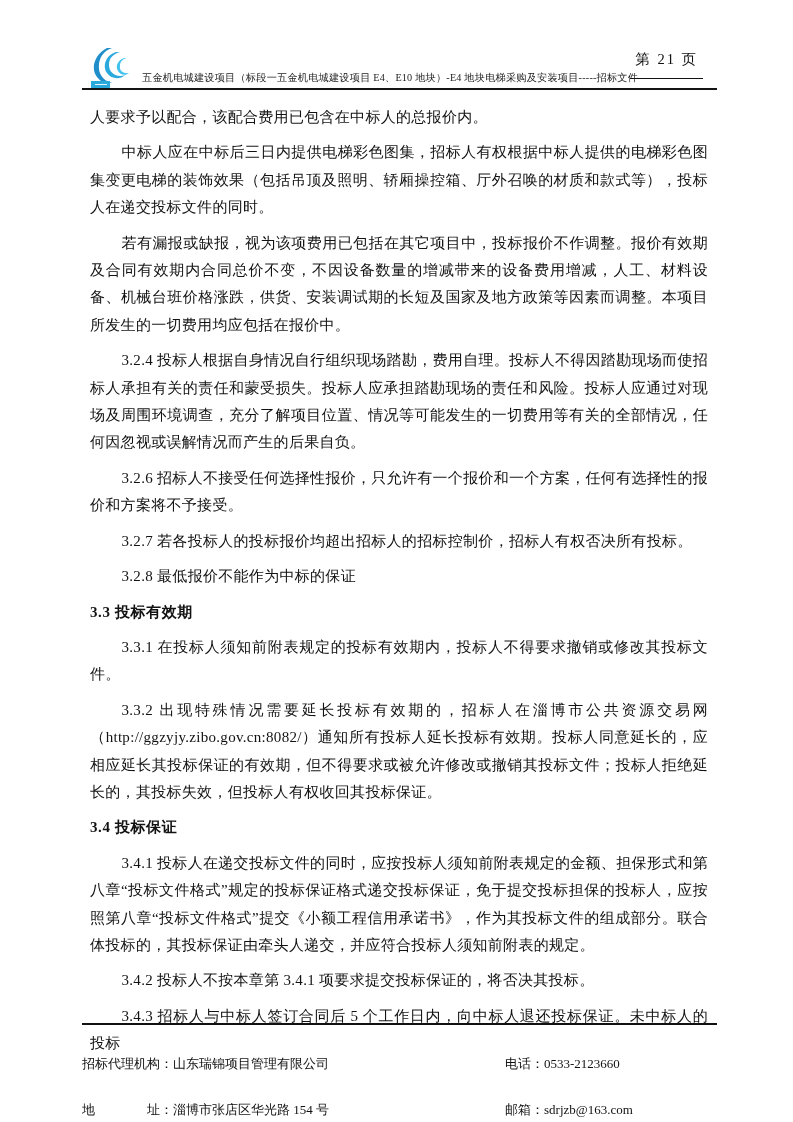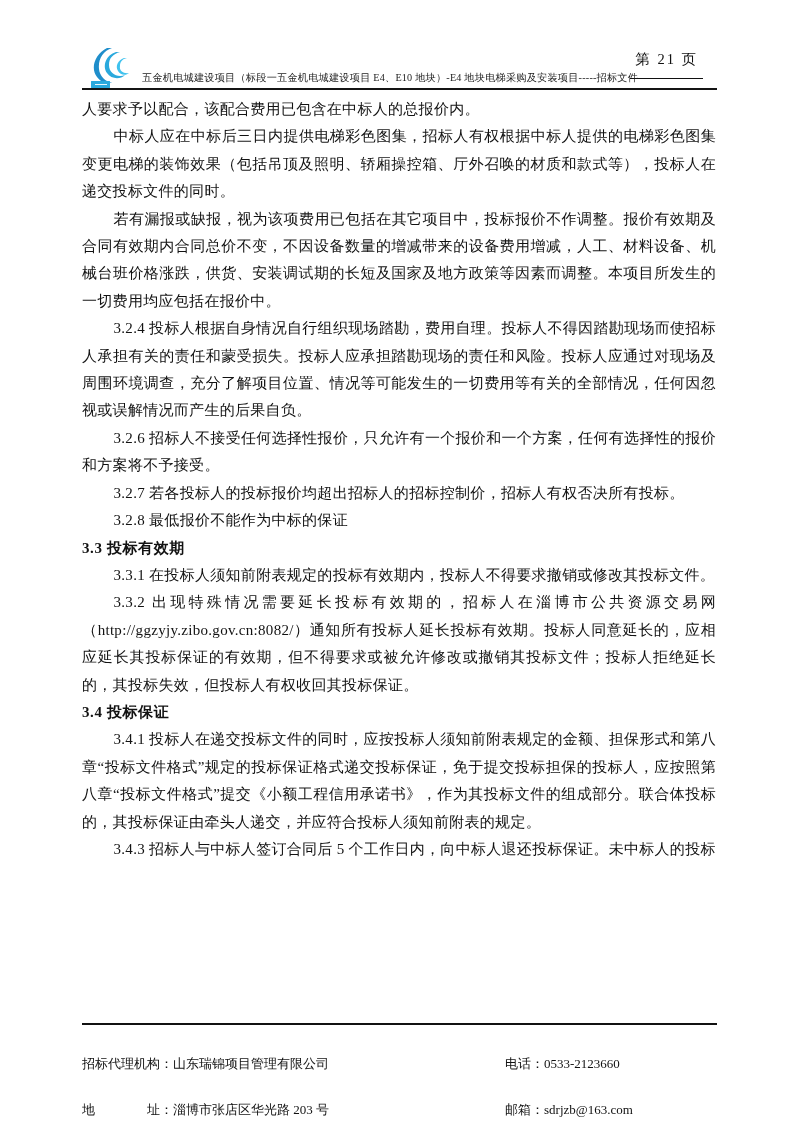--- a/index.html
+++ b/index.html
@@ -14,21 +14,21 @@
   .logo{position:absolute;left:91px;top:47px;width:46px;height:36px;}
   .logo-tag{position:absolute;left:91px;top:81px;width:19px;height:7px;background:#2aa9dd;border-radius:1px;
     box-shadow:inset 0 0 0 1.5px #2aa9dd;display:flex;align-items:center;justify-content:center;}
   .logo-tag i{display:block;width:12px;height:1.5px;background:rgba(255,255,255,.9);}
   .header-title{position:absolute;left:142px;top:71px;right:60px;font-size:10.2px;color:#1c1c1c;
     white-space:nowrap;letter-spacing:0.2px;}
   .header-rule{position:absolute;left:82px;right:76px;top:88px;border-top:2px solid #141414;}
   
   .doc-body{position:absolute;left:82px;right:77px;top:96px;font-size:15px;line-height:27.4px;
     text-align:justify;letter-spacing:0.3px;}
-  .para{margin:0;}
+  .para{margin:8px;}
   .ind{text-indent:2.1em;}
   .head{font-weight:bold;letter-spacing:0.6px;}
   
   .footer-rule{position:absolute;left:82px;right:76px;top:1023px;border-top:2.5px solid #111;}
   .footer{position:absolute;left:82px;right:60px;top:1027px;font-size:13px;line-height:17.5px;
     display:flex;color:#111;}
   .f-left{width:423px;}
   .f-right{flex:1;}
   .f-line{white-space:pre-wrap;margin-top:28px;}
 </style>
@@ -61,28 +61,29 @@
     <p class="para ind">若有漏报或缺报，视为该项费用已包括在其它项目中，投标报价不作调整。报价有效期及合同有效期内合同总价不变，不因设备数量的增减带来的设备费用增减，人工、材料设备、机械台班价格涨跌，供货、安装调试期的长短及国家及地方政策等因素而调整。本项目所发生的一切费用均应包括在报价中。</p>
     <p class="para ind">3.2.4 投标人根据自身情况自行组织现场踏勘，费用自理。投标人不得因踏勘现场而使招标人承担有关的责任和蒙受损失。投标人应承担踏勘现场的责任和风险。投标人应通过对现场及周围环境调查，充分了解项目位置、情况等可能发生的一切费用等有关的全部情况，任何因忽视或误解情况而产生的后果自负。</p>
     <p class="para ind">3.2.6 招标人不接受任何选择性报价，只允许有一个报价和一个方案，任何有选择性的报价和方案将不予接受。</p>
     <p class="para ind">3.2.7 若各投标人的投标报价均超出招标人的招标控制价，招标人有权否决所有投标。</p>
     <p class="para ind">3.2.8 最低报价不能作为中标的保证</p>
     <p class="para head">3.3 投标有效期</p>
     <p class="para ind">3.3.1 在投标人须知前附表规定的投标有效期内，投标人不得要求撤销或修改其投标文件。</p>
     <p class="para ind">3.3.2 出现特殊情况需要延长投标有效期的，招标人在淄博市公共资源交易网（http://ggzyjy.zibo.gov.cn:8082/）通知所有投标人延长投标有效期。投标人同意延长的，应相应延长其投标保证的有效期，但不得要求或被允许修改或撤销其投标文件；投标人拒绝延长的，其投标失效，但投标人有权收回其投标保证。</p>
     <p class="para head">3.4 投标保证</p>
     <p class="para ind">3.4.1 投标人在递交投标文件的同时，应按投标人须知前附表规定的金额、担保形式和第八章“投标文件格式”规定的投标保证格式递交投标保证，免于提交投标担保的投标人，应按照第八章“投标文件格式”提交《小额工程信用承诺书》，作为其投标文件的组成部分。联合体投标的，其投标保证由牵头人递交，并应符合投标人须知前附表的规定。</p>
+    <p class="para ind">3.4.2 投标人不按本章第 3.4.1 项要求提交投标保证的，将否决其投标。</p>
     <p class="para ind">3.4.3 招标人与中标人签订合同后 5 个工作日内，向中标人退还投标保证。未中标人的投标</p>
   </div>
 
   <div class="footer-rule"></div>
   <div class="footer">
     <div class="f-left">
       <div class="f-line">招标代理机构：山东瑞锦项目管理有限公司</div>
-      <div class="f-line">地　　　　址：淄博市张店区华光路 203 号</div>
+      <div class="f-line">地　　　　址：淄博市张店区华光路 154 号</div>
     </div>
     <div class="f-right">
       <div class="f-line">电话：0533-2123660</div>
       <div class="f-line">邮箱：sdrjzb@163.com</div>
     </div>
   </div>
 
 </div>
 
 </body></html>

